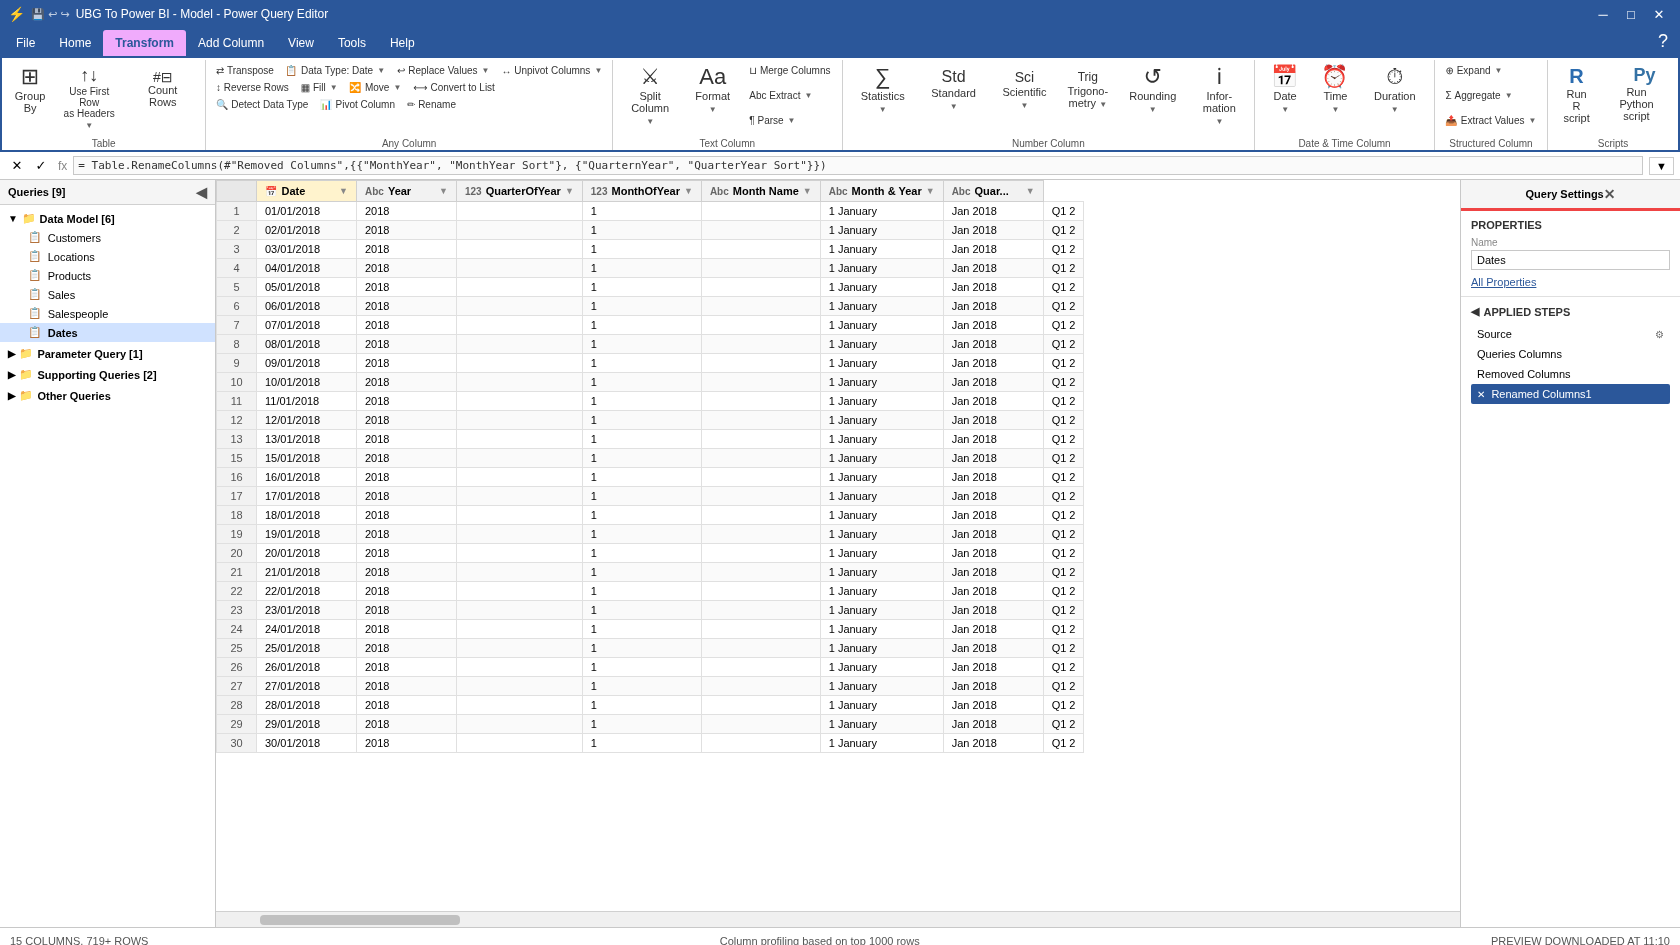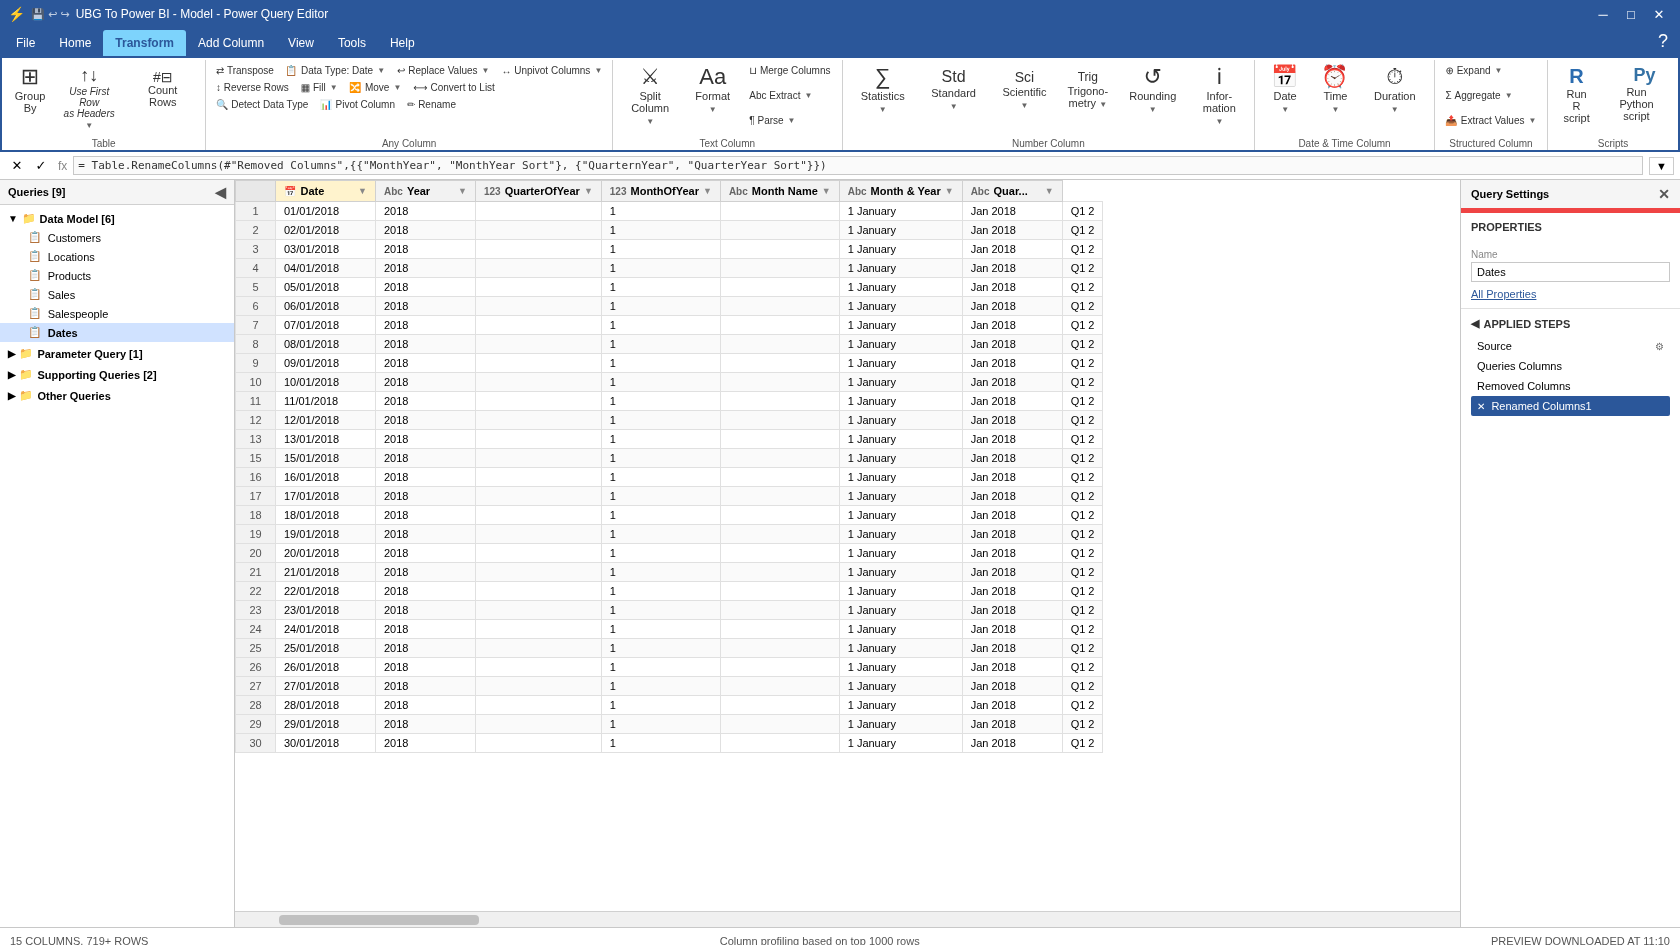--- a/index.html
+++ b/index.html
@@ -32,21 +32,21 @@
       padding: 4px 12px;
       color: white;
       cursor: pointer;
       font-size: 12px;
       border-radius: 3px 3px 0 0;
       height: 26px;
       display: flex;
       align-items: center;
     }
     .ribbon-tab.active {
-      background: #7dd3fc;
+      background: #f0abfc;
       color: #2b579a;
       font-weight: 600;
     }
 
     
     .ribbon {
       background: white;
       border-bottom: 1px solid #c8c8c8;
       display: flex;
       align-items: stretch;
@@ -131,21 +131,21 @@
     }
 
     
     .main-layout {
       display: flex;
       height: calc(945px - 28px - 28px - 88px - 28px - 26px);
     }
 
     
     .sidebar {
-      width: 235px;
+      width: 216px;
       background: white;
       border-right: 1px solid #c8c8c8;
       display: flex;
       flex-direction: column;
       overflow: hidden;
     }
     .sidebar-header {
       display: flex;
       align-items: center;
       justify-content: space-between;
@@ -237,30 +237,30 @@
     .query-panel {
       width: 220px;
       background: white;
       border-left: 1px solid #c8c8c8;
       display: flex;
       flex-direction: column;
     }
     .query-panel-header {
       display: flex;
       align-items: center;
-      justify-content: space-between;
+      justify-content: center;
       padding: 6px 10px;
       background: #f5f5f5;
-      border-bottom: 5px solid #ef4444;
+      border-bottom: 3px solid #ef4444;
       font-weight: 700;
       font-size: 12px;
     }
     .query-panel-close { cursor: pointer; font-size: 14px; color: #555; }
     .query-section { padding: 8px 10px; border-bottom: 1px solid #e0e0e0; }
-    .query-section-title { font-weight: 700; font-size: 11px; color: #333; margin-bottom: 16px; }
+    .query-section-title { font-weight: 700; font-size: 11px; color: #333; margin-bottom: 6px; }
     .query-prop-label { font-size: 10px; color: #888; margin-bottom: 2px; }
     .query-link { color: #2b579a; text-decoration: underline; cursor: pointer; font-size: 11px; }
     .applied-steps { padding: 8px 10px; }
     .applied-steps-title { font-weight: 700; font-size: 11px; color: #333; margin-bottom: 6px; display: flex; align-items: center; gap: 4px; }
     .step-item {
       display: flex;
       align-items: center;
       padding: 4px 6px;
       cursor: pointer;
       border-radius: 2px;
@@ -323,21 +323,21 @@
 <div class="ribbon ribbon-active-outline">
 
   <div class="ribbon-group">
     <div class="ribbon-items">
       <div class="ribbon-btn ribbon-btn-large">
         <div class="ribbon-btn-icon">⊞</div>
         <div>Group<br>By</div>
       </div>
       <div class="ribbon-btn ribbon-btn-large" style="max-width:70px;">
         <div class="ribbon-btn-icon" style="font-size:18px;">↑↓</div>
-        <div style="font-size:10px;font-style:italic;">Use First Row<br>as Headers <span class="dropdown-arrow">▼</span></div>
+        <div style="font-size:10px;">Use First Row<br>as Headers <span class="dropdown-arrow">▼</span></div>
       </div>
       <div class="ribbon-btn" style="margin-top:4px;">
         <div class="ribbon-btn-icon-sm">#⊟</div>
         <div>Count Rows</div>
       </div>
     </div>
     <div class="ribbon-group-label">Table</div>
   </div>
 
   <div class="ribbon-group">

